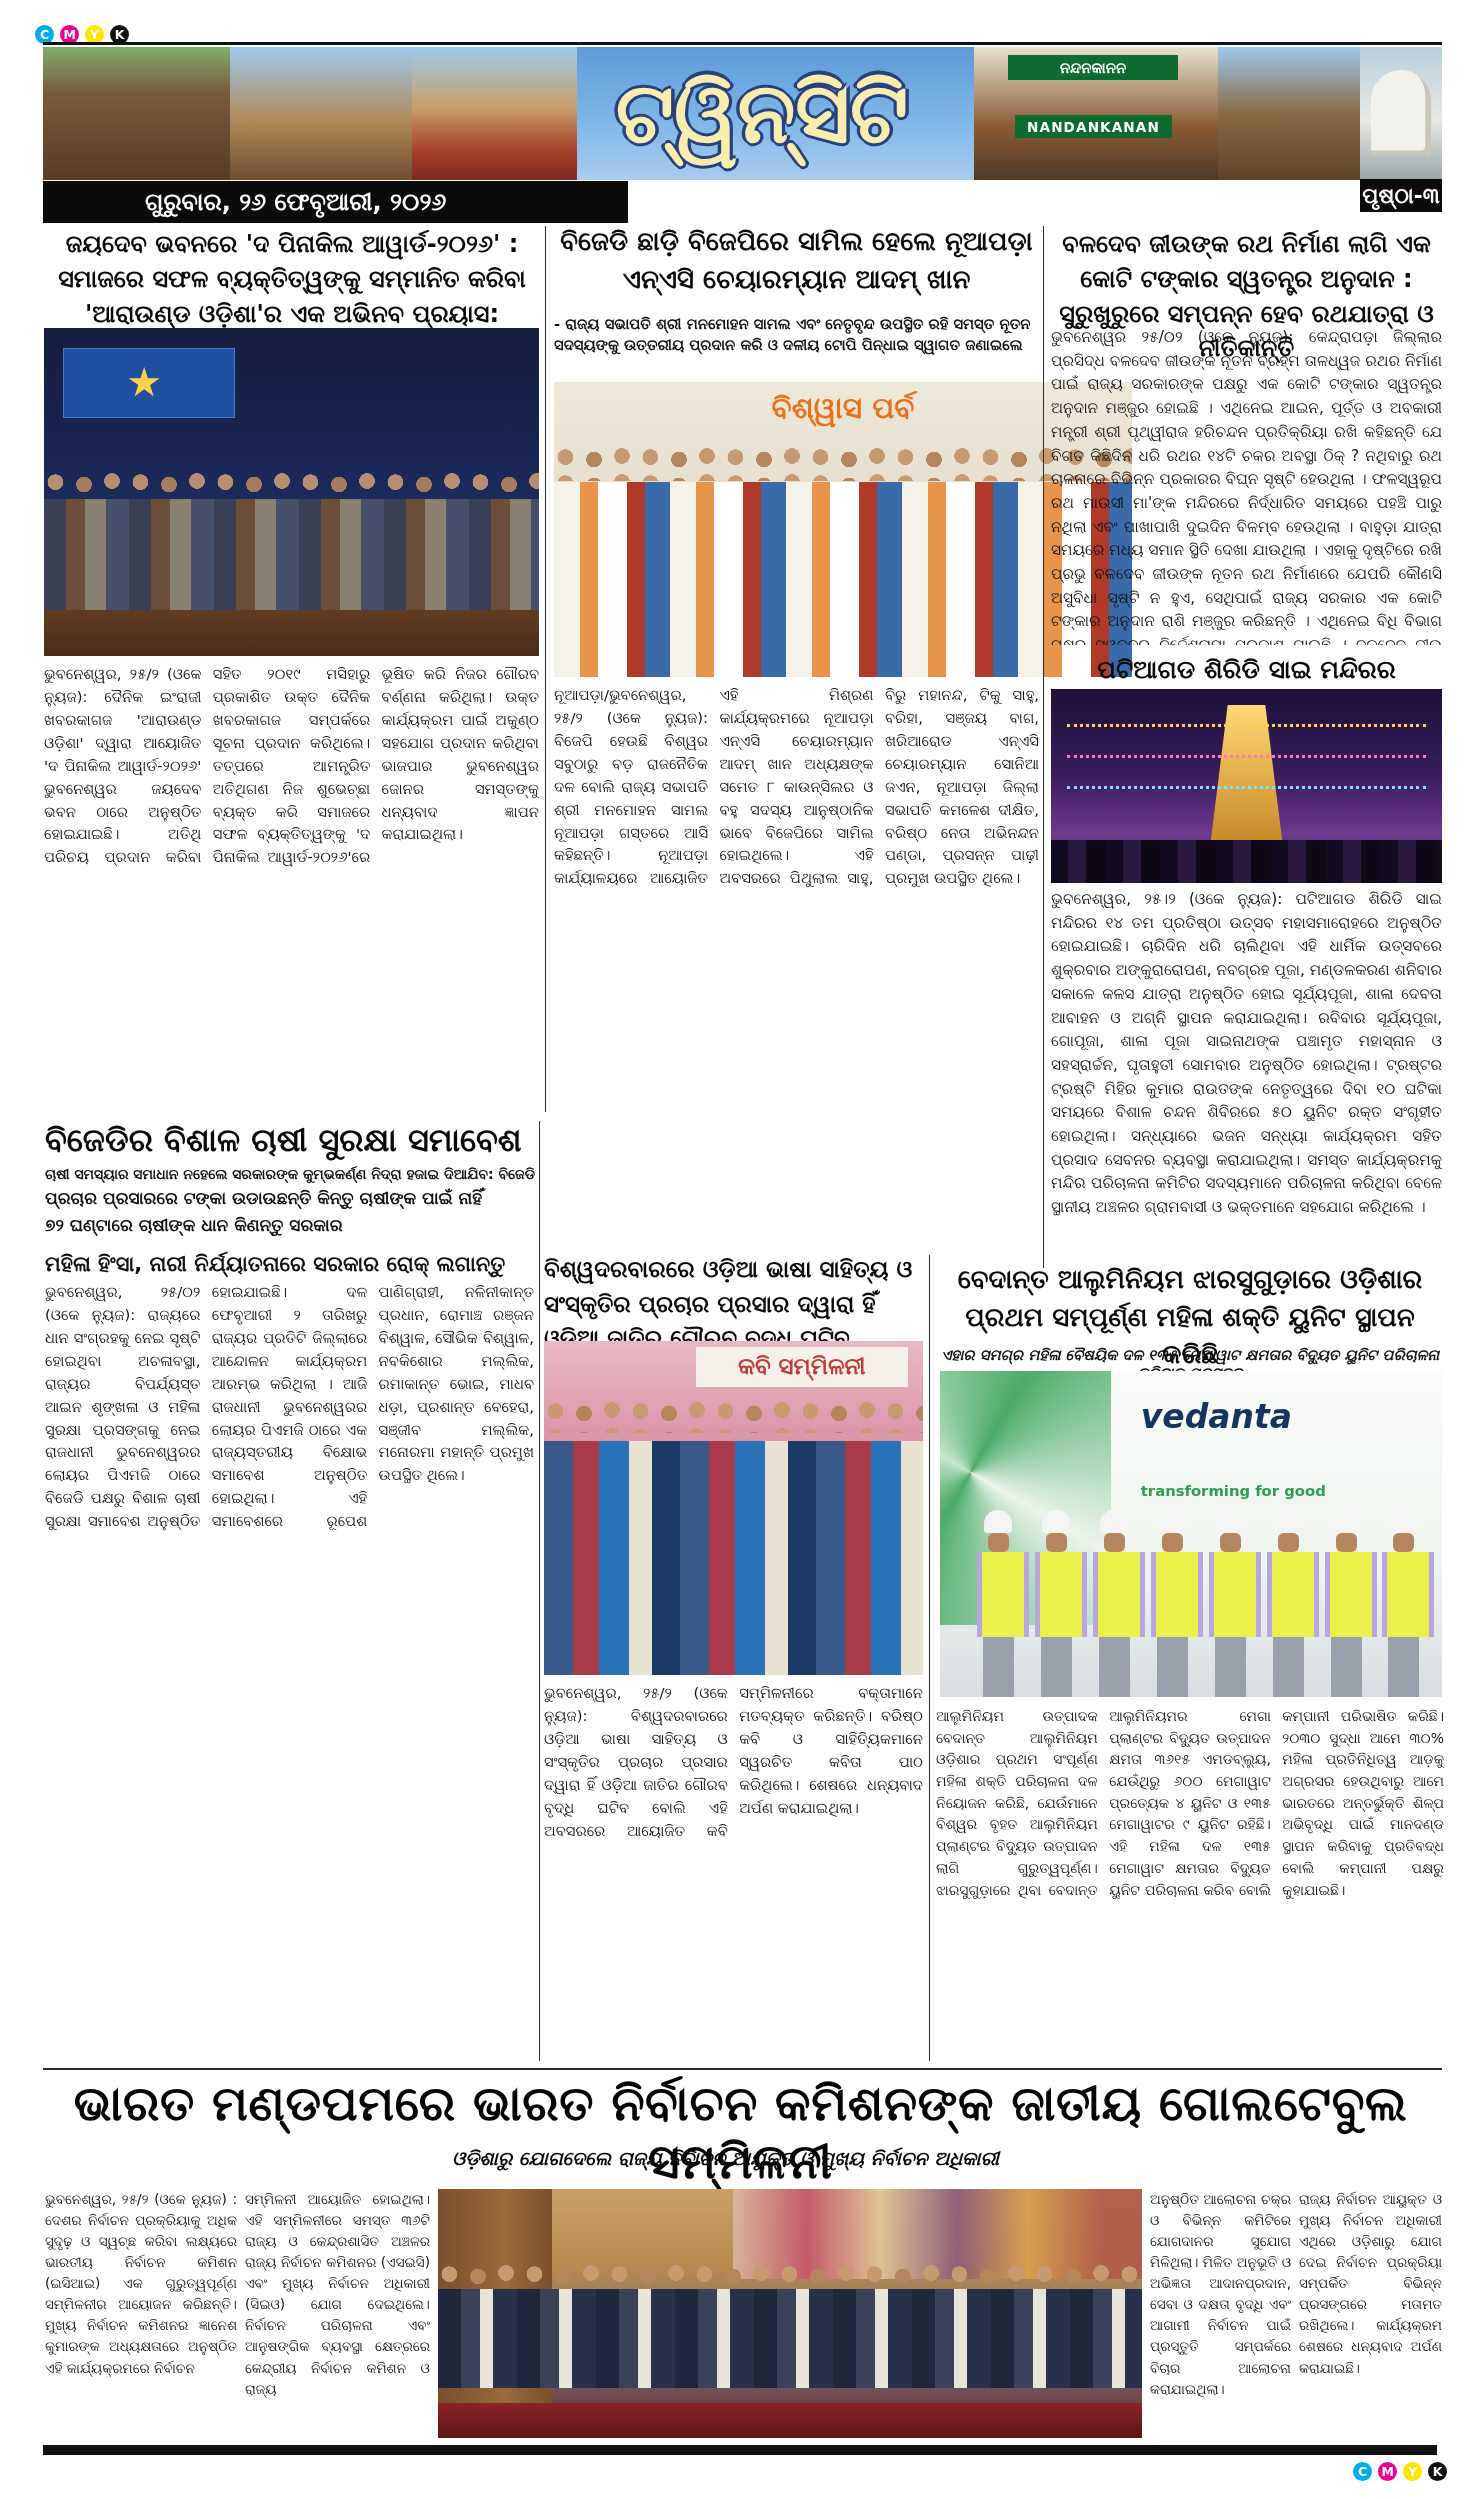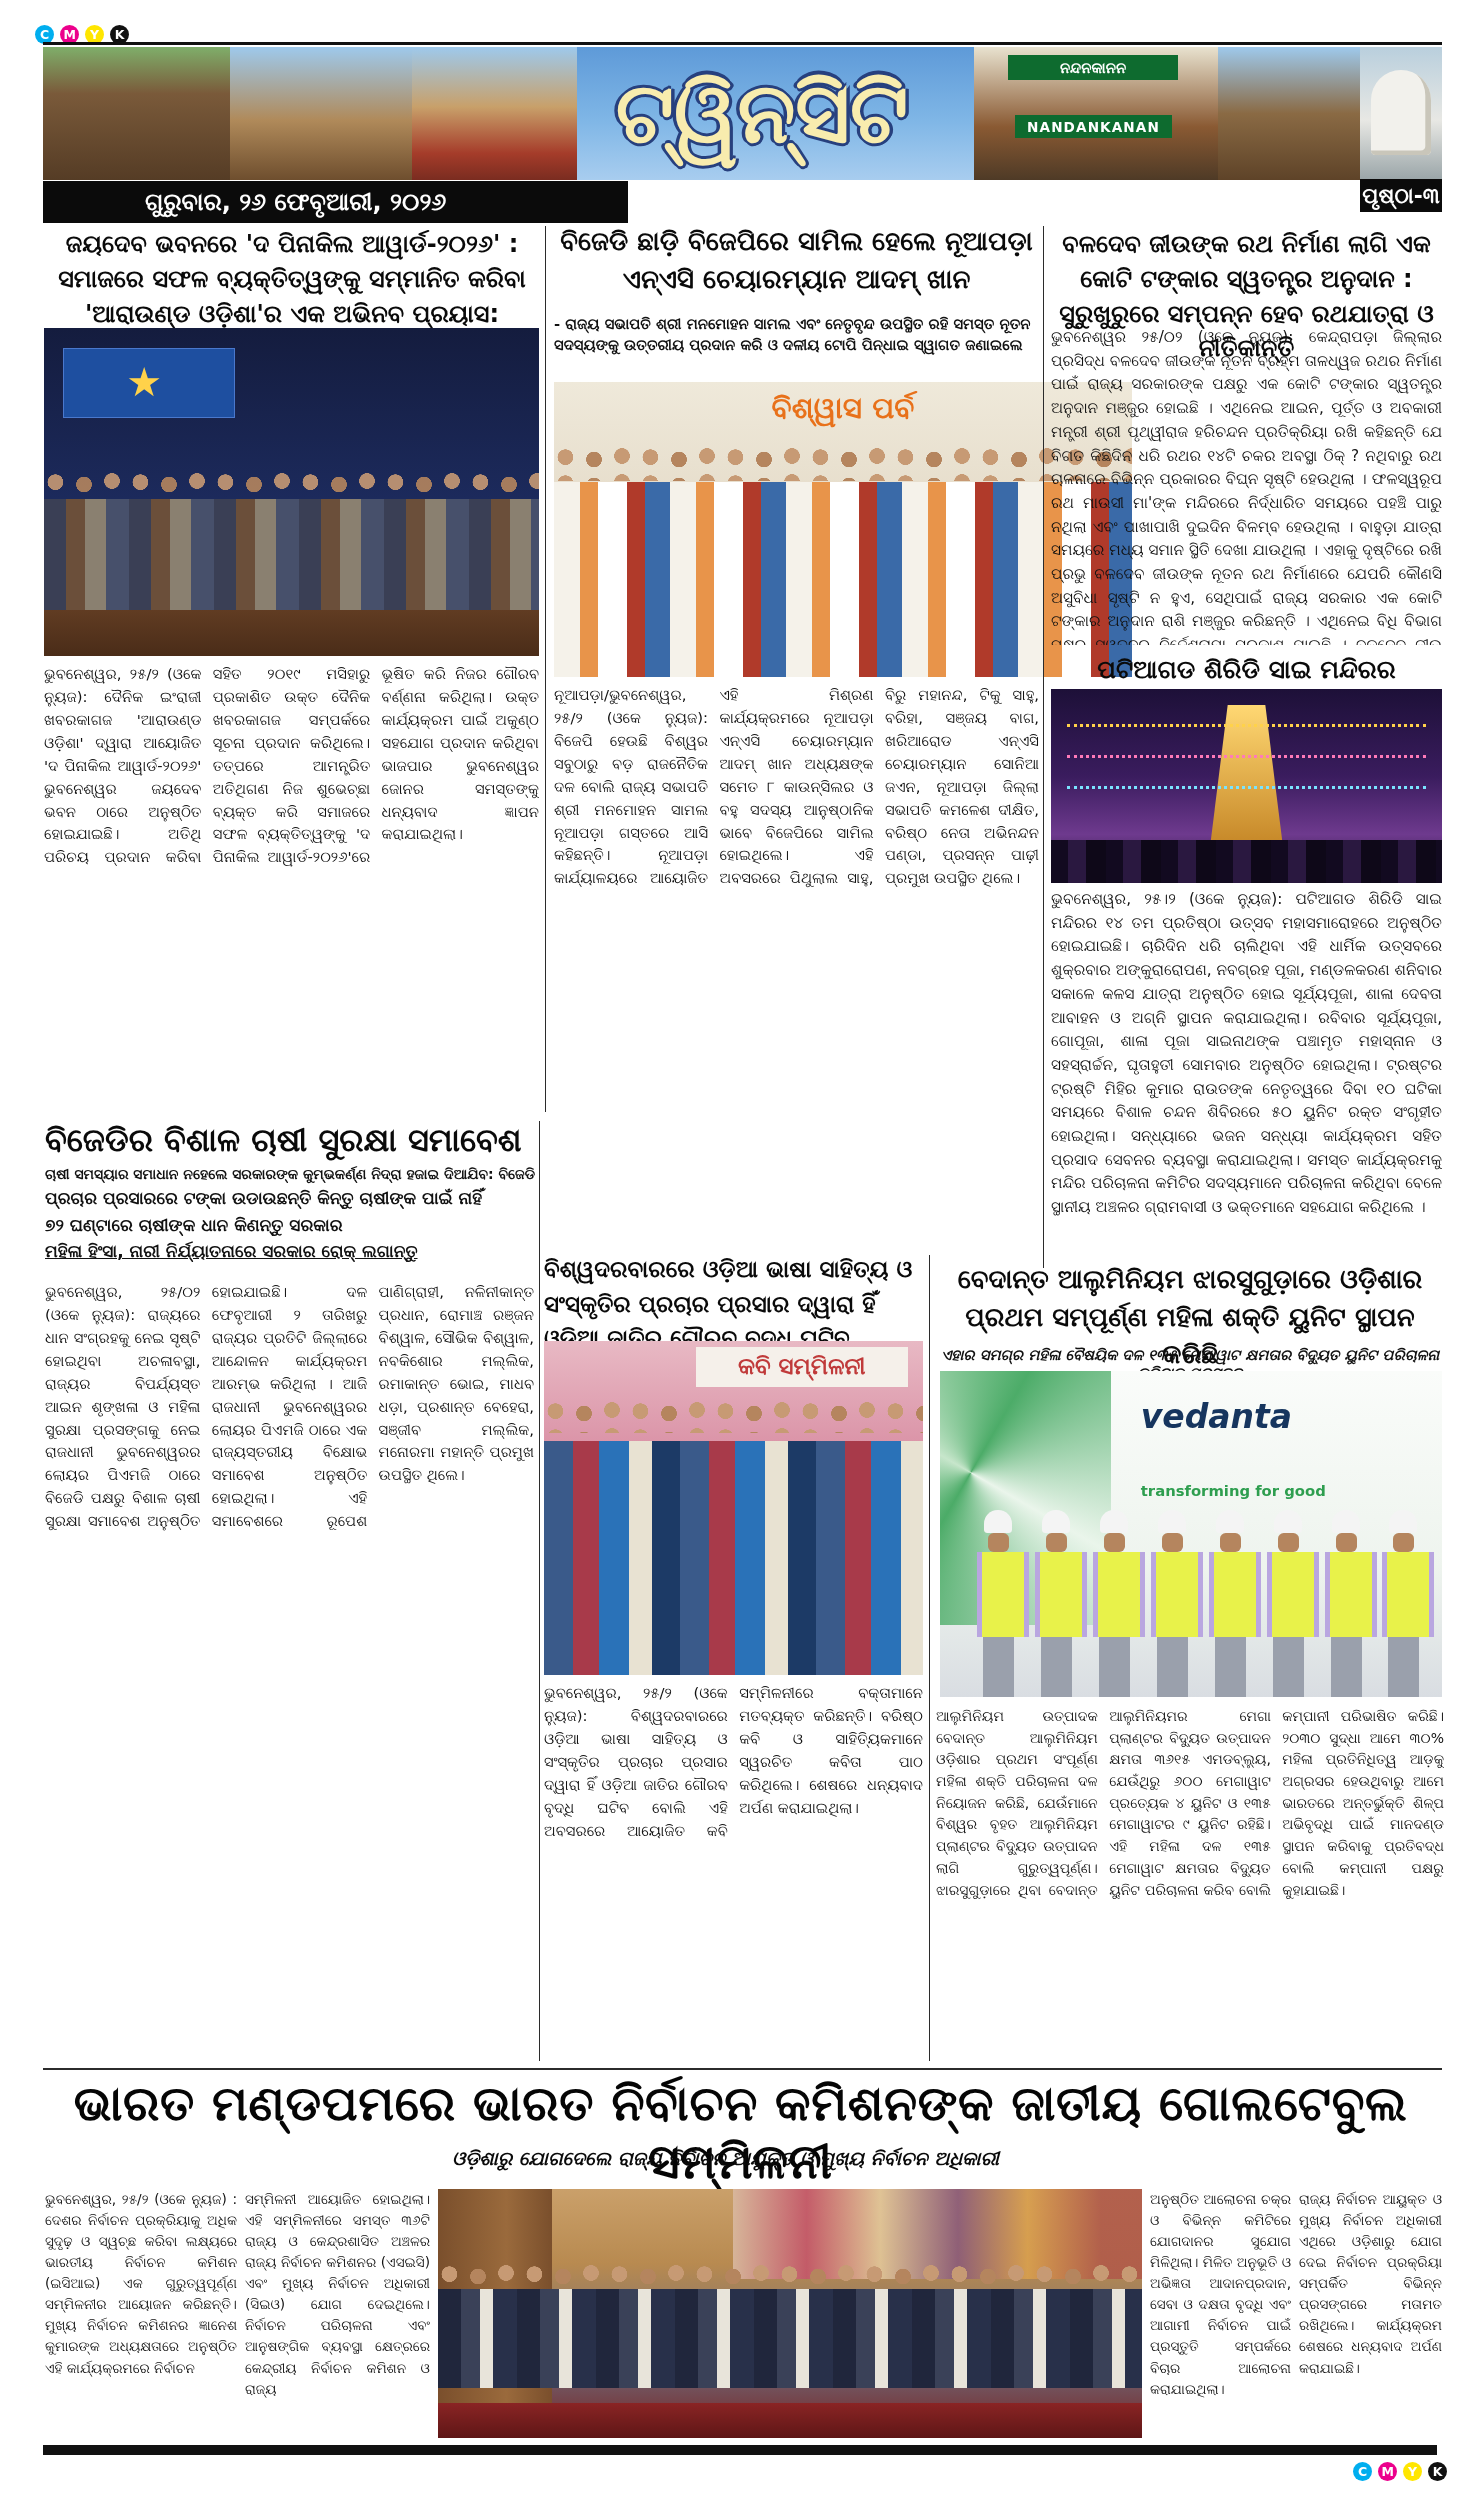--- a/index.html
+++ b/index.html
@@ -152,21 +152,21 @@
     <div class="lights3" style="top:50%;"></div>
     <div class="crowd" style="bottom:0;height:22%;background:repeating-linear-gradient(90deg,#120a20 0 17px,#2a1840 17px 35px,#0e0818 35px 55px);"></div>
   </div>
   <div class="abs bodytxt" style="left:1051px;top:888px;width:391px;height:379px;font-size:15.3px;">ଭୁବନେଶ୍ୱର, ୨୫।୨ (ଓକେ ନ୍ୟୁଜ): ପଟିଆଗଡ ଶିରିଡି ସାଇ ମନ୍ଦିରର ୧୪ ତମ ପ୍ରତିଷ୍ଠା ଉତ୍ସବ ମହାସମାରୋହରେ ଅନୁଷ୍ଠିତ ହୋଇଯାଇଛି। ଚାରିଦିନ ଧରି ଚାଲିଥିବା ଏହି ଧାର୍ମିକ ଉତ୍ସବରେ ଶୁକ୍ରବାର ଅଙ୍କୁରାରୋପଣ, ନବଗ୍ରହ ପୂଜା, ମଣ୍ଡଳକରଣ ଶନିବାର ସକାଳେ କଳସ ଯାତ୍ରା ଅନୁଷ୍ଠିତ ହୋଇ ସୂର୍ଯ୍ୟପୂଜା, ଶାଳା ଦେବତା ଆବାହନ ଓ ଅଗ୍ନି ସ୍ଥାପନ କରାଯାଇଥିଲା। ରବିବାର ସୂର୍ଯ୍ୟପୂଜା, ଗୋପୂଜା, ଶାଳା ପୂଜା ସାଇନାଥଙ୍କ ପଞ୍ଚାମୃତ ମହାସ୍ନାନ ଓ ସହସ୍ରାର୍ଚ୍ଚନ, ଘୃତାହୁତୀ ସୋମବାର ଅନୁଷ୍ଠିତ ହୋଇଥିଲା। ଟ୍ରଷ୍ଟର ଟ୍ରଷ୍ଟି ମିହିର କୁମାର ରାଉତଙ୍କ ନେତୃତ୍ୱରେ ଦିବା ୧୦ ଘଟିକା ସମୟରେ ବିଶାଳ ଚନ୍ଦନ ଶିବିରରେ ୫୦ ୟୁନିଟ ରକ୍ତ ସଂଗୃହୀତ ହୋଇଥିଲା। ସନ୍ଧ୍ୟାରେ ଭଜନ ସନ୍ଧ୍ୟା କାର୍ଯ୍ୟକ୍ରମ ସହିତ ପ୍ରସାଦ ସେବନର ବ୍ୟବସ୍ଥା କରାଯାଇଥିଲା। ସମସ୍ତ କାର୍ଯ୍ୟକ୍ରମକୁ ମନ୍ଦିର ପରିଚାଳନା କମିଟିର ସଦସ୍ୟମାନେ ପରିଚାଳନା କରିଥିବା ବେଳେ ସ୍ଥାନୀୟ ଅଞ୍ଚଳର ଗ୍ରାମବାସୀ ଓ ଭକ୍ତମାନେ ସହଯୋଗ କରିଥିଲେ ।</div>
 
   <div class="abs hl-left" style="left:45px;top:1121px;width:494px;font-size:32px;">ବିଜେଡିର ବିଶାଳ ଚାଷୀ ସୁରକ୍ଷା ସମାବେଶ</div>
   <div class="abs" style="left:45px;top:1165px;width:494px;font-size:14px;font-weight:bold;line-height:1.35;">
     <div>ଚାଷୀ ସମସ୍ୟାର ସମାଧାନ ନହେଲେ ସରକାରଙ୍କ କୁମ୍ଭକର୍ଣ୍ଣ ନିଦ୍ରା ହଜାଇ ଦିଆଯିବ: ବିଜେଡି</div>
     <div style="font-size:17px;margin-top:3.4px;">ପ୍ରଚାର ପ୍ରସାରରେ ଟଙ୍କା ଉଡାଉଛନ୍ତି କିନ୍ତୁ ଚାଷୀଙ୍କ ପାଇଁ ନାହିଁ</div>
     <div style="font-size:17px;margin-top:3.4px;">୭୨ ଘଣ୍ଟାରେ ଚାଷୀଙ୍କ ଧାନ କିଣନ୍ତୁ ସରକାର</div>
-    <div style="font-size:17px;margin-top:3px;text-decoration:underline;">ମହିଳା ହିଂସା, ନାରୀ ନିର୍ଯ୍ୟାତନାରେ ସରକାର ରୋକ୍ ଲଗାନ୍ତୁ</div>
+    <div style="font-size:21px;margin-top:13px;">ମହିଳା ହିଂସା, ନାରୀ ନିର୍ଯ୍ୟାତନାରେ ସରକାର ରୋକ୍ ଲଗାନ୍ତୁ</div>
   </div>
   <div class="abs bodytxt cols3" style="left:45px;top:1281px;width:489px;height:778px;">ଭୁବନେଶ୍ୱର, ୨୫/୦୨ (ଓକେ ନ୍ୟୁଜ): ରାଜ୍ୟରେ ଧାନ ସଂଗ୍ରହକୁ ନେଇ ସୃଷ୍ଟି ହୋଇଥିବା ଅଚଳାବସ୍ଥା, ରାଜ୍ୟର ବିପର୍ଯ୍ୟସ୍ତ ଆଇନ ଶୃଙ୍ଖଳା ଓ ମହିଳା ସୁରକ୍ଷା ପ୍ରସଙ୍ଗକୁ ନେଇ ରାଜଧାନୀ ଭୁବନେଶ୍ୱରର ଲୋୟର ପିଏମଜି ଠାରେ ବିଜେଡି ପକ୍ଷରୁ ବିଶାଳ ଚାଷୀ ସୁରକ୍ଷା ସମାବେଶ ଅନୁଷ୍ଠିତ ହୋଇଯାଇଛି। ଦଳ ଫେବୃଆରୀ ୨ ତାରିଖରୁ ରାଜ୍ୟର ପ୍ରତିଟି ଜିଲ୍ଲାରେ ଆନ୍ଦୋଳନ କାର୍ଯ୍ୟକ୍ରମ ଆରମ୍ଭ କରିଥିଲା । ଆଜି ରାଜଧାନୀ ଭୁବନେଶ୍ୱରର ଲୋୟର ପିଏମଜି ଠାରେ ଏକ ରାଜ୍ୟସ୍ତରୀୟ ବିକ୍ଷୋଭ ସମାବେଶ ଅନୁଷ୍ଠିତ ହୋଇଥିଲା। ଏହି ସମାବେଶରେ ରୂପେଶ ପାଣିଗ୍ରାହୀ, ନଳିନୀକାନ୍ତ ପ୍ରଧାନ, ରୋମାଞ୍ଚ ରଞ୍ଜନ ବିଶ୍ୱାଳ, ସୌଭିକ ବିଶ୍ୱାଳ, ନବକିଶୋର ମଲ୍ଲିକ, ରମାକାନ୍ତ ଭୋଇ, ମାଧବ ଧଡ଼ା, ପ୍ରଶାନ୍ତ ବେହେରା, ସଞ୍ଜୀବ ମଲ୍ଲିକ, ମନୋରମା ମହାନ୍ତି ପ୍ରମୁଖ ଉପସ୍ଥିତ ଥିଲେ।</div>
 
   <div class="vrule" style="left:539px;top:1121px;height:940px;"></div>
 
   <div class="abs hl-left" style="left:544px;top:1252px;width:379px;font-size:23px;line-height:1.5;">ବିଶ୍ୱଦରବାରରେ ଓଡ଼ିଆ ଭାଷା ସାହିତ୍ୟ ଓ ସଂସ୍କୃତିର ପ୍ରଚାର ପ୍ରସାର ଦ୍ୱାରା ହିଁ ଓଡ଼ିଆ ଜାତିର ଗୌରବ ବୃଦ୍ଧି ଘଟିବ</div>
   <div class="photo photo-kabi" style="left:544px;top:1341px;width:379px;height:334px;">
     <div class="kabi-strip">କବି ସମ୍ମିଳନୀ</div>
     <div class="heads" style="top:18%;height:32px;"></div>
     <div class="crowd" style="top:30%;height:70%;background:repeating-linear-gradient(90deg,#3a5a8a 0 29.5px,#a83a4a 29.5px 55px,#2a72b8 55px 85px,#e8e2d2 85px 108px,#1c3a66 108px 136px);"></div>

